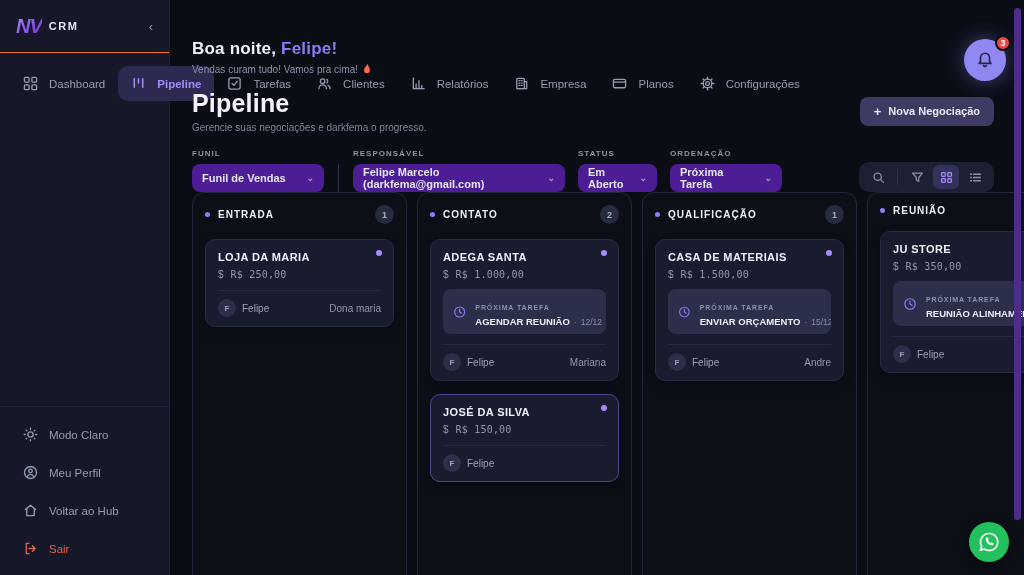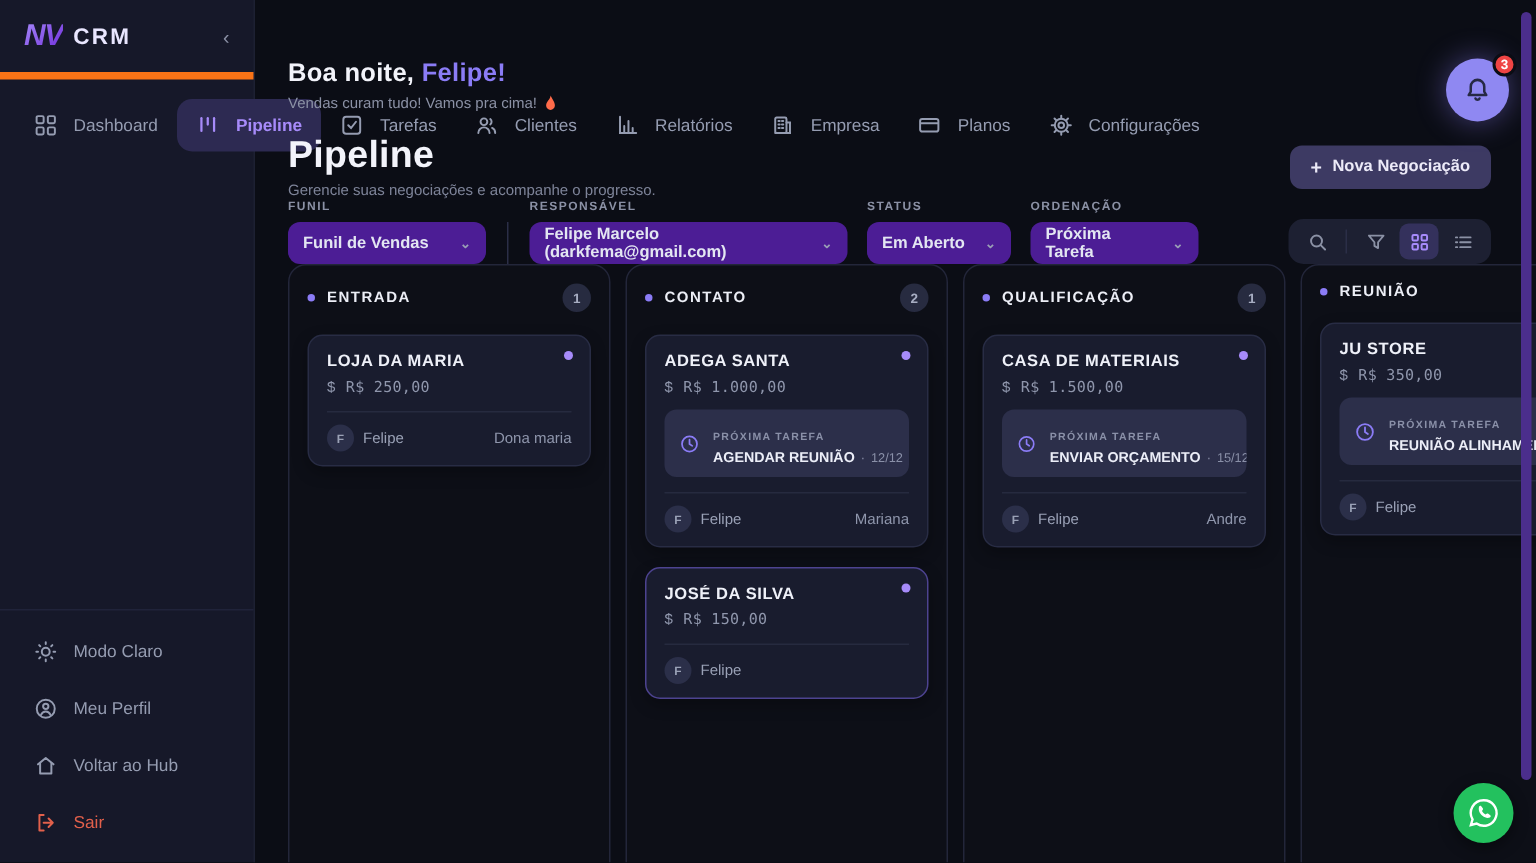--- a/index.html
+++ b/index.html
@@ -2,24 +2,24 @@
 <html><head>
 <meta charset="utf-8">
 <style>
   * { margin:0; padding:0; box-sizing:border-box; }
   html,body { width:1024px; height:575px; overflow:hidden; }
   body { background:#0b0d15; font-family:"Liberation Sans", sans-serif; color:#e8eaf2; }
   .app { position:relative; display:flex; width:1024px; height:575px; overflow:hidden; }
 
   
   .sidebar { width:170px; flex:none; background:#161829; border-right:1px solid #1d2032; display:flex; flex-direction:column; }
-  .logo-row { height:53px; flex:none; display:flex; align-items:center; padding:0 16px; border-bottom:5px solid #f97316; }
+  .logo-row { height:53px; flex:none; display:flex; align-items:center; padding:0 16px; border-bottom:1px solid #f97316; }
   .logo-mark { font-size:20px; font-weight:800; font-style:italic; letter-spacing:-1px;
                background:linear-gradient(135deg,#a78bfa,#6d28d9); -webkit-background-clip:text; background-clip:text; color:transparent; }
-  .logo-text { color:#e9e6ff; font-weight:700; font-size:15px; margin-left:7px; letter-spacing:1.5px; }
+  .logo-text { color:#e9e6ff; font-weight:700; font-size:11px; margin-left:7px; letter-spacing:1.5px; }
   .collapse { margin-left:auto; color:#8b90a5; font-size:13px; cursor:pointer; line-height:1; }
 
   .nav { padding:13px 10px 0; display:flex; flex-direction:row; }
   .nav-item { display:flex; align-items:center; gap:11px; padding:10px 13px; border-radius:10px;
               color:#959cb1; font-size:11.5px; margin-bottom:3px; cursor:pointer; }
   .nav-item svg { flex:none; }
   .nav-item.active { background:#2d2a52; color:#a78bfa; font-weight:700; }
   .nav-item.sair { color:#e2604b; }
   .sidebar-bottom { margin-top:auto; padding:10px 10px 6px; border-top:1px solid #20233a; }
 
@@ -38,26 +38,26 @@
            width:16px; height:16px; border-radius:50%; display:flex; align-items:center; justify-content:center; border:2px solid #0b0d15; }
 
   .page-head { display:flex; justify-content:space-between; align-items:center; margin-top:8px; }
   .page-title { font-size:25px; font-weight:800; color:#f2f3fa; letter-spacing:.2px; }
   .page-sub { font-size:10px; color:#7e8499; margin-top:4px; }
   .new-deal { background:#3d3a63; color:#eceaf8; font-size:11px; font-weight:600; padding:8px 14px; border-radius:8px;
               display:flex; gap:7px; align-items:center; margin-right:30px; border:none; cursor:pointer; font-family:inherit; }
   .new-deal .plus { font-size:13px; line-height:1; }
 
   
-  .filters { display:flex; align-items:flex-end; margin-top:0; gap:13px; }
+  .filters { display:flex; align-items:flex-end; margin-top:16px; gap:13px; }
   .fgroup .flabel { font-size:8px; letter-spacing:1px; color:#8b91a5; font-weight:700; margin-bottom:6px; }
   .select { background:#4c1d95; border-radius:8px; height:28px; display:flex; align-items:center; justify-content:space-between;
             padding:0 10px; color:#e3e6f2; font-size:11px; font-weight:600; gap:8px; cursor:pointer; }
   .select .chev { color:#9aa0b6; font-size:9px; }
-  .w-funnel { width:132px; } .w-owner { width:212px; } .w-status { width:96px; } .w-order { width:112px; }
+  .w-funnel { width:132px; } .w-owner { width:212px; } .w-status { width:79px; } .w-order { width:112px; }
   .vdiv { width:1px; height:28px; background:#2b2e47; margin:0 1px; }
   .toolbar { margin-left:auto; margin-right:30px; background:#1d2032; border-radius:10px; height:30px;
              display:flex; align-items:center; padding:0 6px; gap:3px; }
   .tool { width:26px; height:24px; display:flex; align-items:center; justify-content:center; border-radius:6px;
           color:#8b91a5; background:transparent; border:none; cursor:pointer; }
   .tool.active { background:#34315c; color:#a78bfa; }
   .tbar-div { width:1px; height:16px; background:#2b2e47; margin:0 3px; }
 
   
   .board { display:flex; gap:10px; flex:1; overflow:hidden; }
@@ -230,21 +230,21 @@
               <path d="M6.8 13a1.3 1.3 0 002.4 0"></path>
             </svg>
         </button>
         <span class="badge">3</span>
       </div>
     </div>
 
     <div class="page-head">
       <div>
         <div class="page-title">Pipeline</div>
-        <div class="page-sub">Gerencie suas negociações e acompanhe o progresso.</div>
+        <div class="page-sub">Gerencie suas negociações e darkfema o progresso.</div>
       </div>
       <button class="new-deal">
         <span class="plus">+</span>
         <span>Nova Negociação</span>
       </button>
     </div>
 
     <div class="filters">
       <div class="fgroup">
         <div class="flabel">FUNIL</div>

